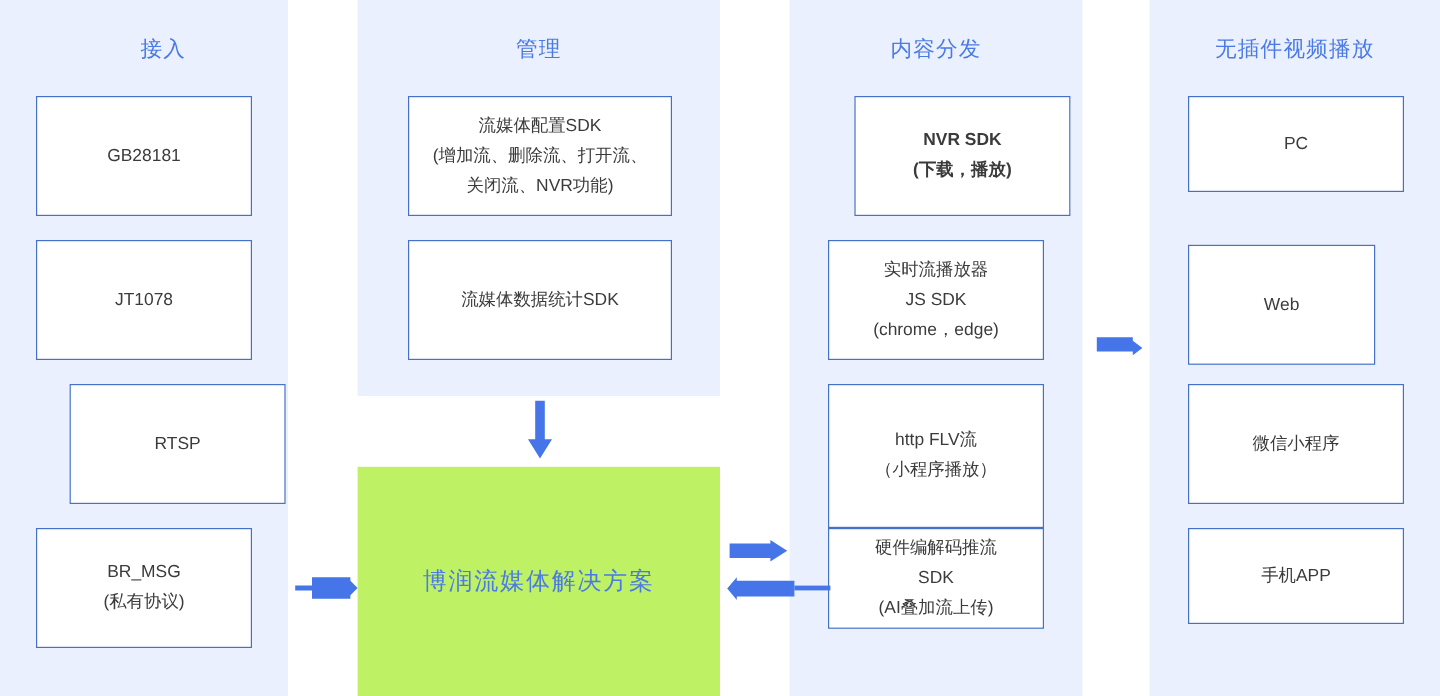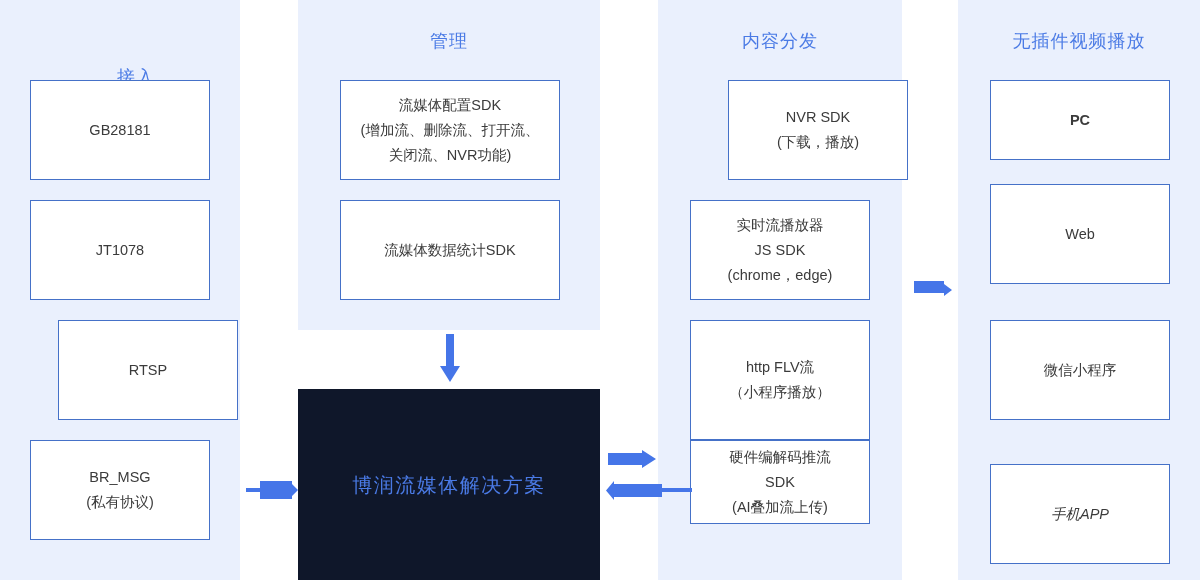--- a/index.html
+++ b/index.html
@@ -43,21 +43,21 @@
     text-align: center;
     color: #3b3b3b;
     font-size: 14.5px;
     line-height: 25px;
   }
   .node .lines { padding: 0 6px; }
 
   
   .center-band {
     position: absolute;
-    background: #0f172a;
+    background: #bef264;
     display: flex;
     align-items: center;
     justify-content: center;
   }
   .center-title {
     color: #4a7ae5;
     font-size: 20px;
     letter-spacing: 1.5px;
     line-height: 26px;
     white-space: nowrap;
@@ -74,21 +74,21 @@
 
   <div class="band" style="left:0px;   top:0px; width:240px; height:580px;"></div>
   <div class="band" style="left:298px; top:0px; width:302px; height:330px;"></div>
   <div class="band" style="left:658px; top:0px; width:244px; height:580px;"></div>
   <div class="band" style="left:958px; top:0px; width:242px; height:580px;"></div>
 
   <div class="center-band" style="left:298px; top:389px; width:302px; height:191px;">
     <div class="center-title">博润流媒体解决方案</div>
   </div>
 
-  <div class="col-title" style="left:0px;   top:30px; width:272px;margin-top:36px;">接入</div>
+  <div class="col-title" style="left:0px;   top:30px; width:272px;">接入</div>
   <div class="col-title" style="left:298px; top:30px; width:302px;">管理</div>
   <div class="col-title" style="left:658px; top:30px; width:244px;">内容分发</div>
   <div class="col-title" style="left:958px; top:30px; width:242px;">无插件视频播放</div>
 
   <div class="node" style="left:30px; top:80px;  width:180px; height:100px;">
     <div class="lines">GB28181</div>
   </div>
   <div class="node" style="left:30px; top:200px; width:180px; height:100px;">
     <div class="lines">JT1078</div>
   </div>
@@ -99,43 +99,43 @@
     <div class="lines">BR_MSG<br>(私有协议)</div>
   </div>
 
   <div class="node" style="left:340px; top:80px;  width:220px; height:100px;">
     <div class="lines">流媒体配置SDK<br>(增加流、删除流、打开流、<br>关闭流、NVR功能)</div>
   </div>
   <div class="node" style="left:340px; top:200px; width:220px; height:100px;">
     <div class="lines">流媒体数据统计SDK</div>
   </div>
 
-  <div class="node" style="left:728px; top:80px;  width:180px; height:100px;">
+  <div class="node" style="left:712px; top:80px;  width:180px; height:100px;font-weight:bold;">
     <div class="lines">NVR SDK<br>(下载，播放)</div>
   </div>
   <div class="node" style="left:690px; top:200px; width:180px; height:100px;">
     <div class="lines">实时流播放器<br>JS SDK<br>(chrome，edge)</div>
   </div>
   <div class="node" style="left:690px; top:320px; width:180px; height:120px;">
     <div class="lines">http FLV流<br>（小程序播放）</div>
   </div>
   <div class="node" style="left:690px; top:440px; width:180px; height:84px;">
     <div class="lines">硬件编解码推流<br>SDK<br>(AI叠加流上传)</div>
   </div>
 
-  <div class="node" style="left:990px; top:80px;  width:180px; height:80px;font-weight:bold;">
+  <div class="node" style="left:990px; top:80px;  width:180px; height:80px;">
     <div class="lines">PC</div>
   </div>
-  <div class="node" style="left:990px; top:184px; width:180px; height:100px;">
+  <div class="node" style="left:990px; top:204px; width:156px; height:100px;">
     <div class="lines">Web</div>
   </div>
   <div class="node" style="left:990px; top:320px; width:180px; height:100px;text-align:center;">
     <div class="lines">微信小程序</div>
   </div>
-  <div class="node" style="left:990px; top:464px; width:180px; height:100px;font-style:italic;">
+  <div class="node" style="left:990px; top:440px; width:180px; height:80px;">
     <div class="lines">手机APP</div>
   </div>
 
   <div class="arrow" style="left:246px; top:474px; width:56px; height:32px;">
     <svg width="56" height="32" viewBox="0 0 56 32">
       <path d="M0 14 L14 14 L14 7 L46 7 L46 10 L52 16 L46 22 L46 25 L14 25 L14 18 L0 18 Z" fill="#4575e8"></path>
     </svg>
   </div>
 
   <div class="arrow" style="left:438px; top:334px; width:24px; height:50px;">

